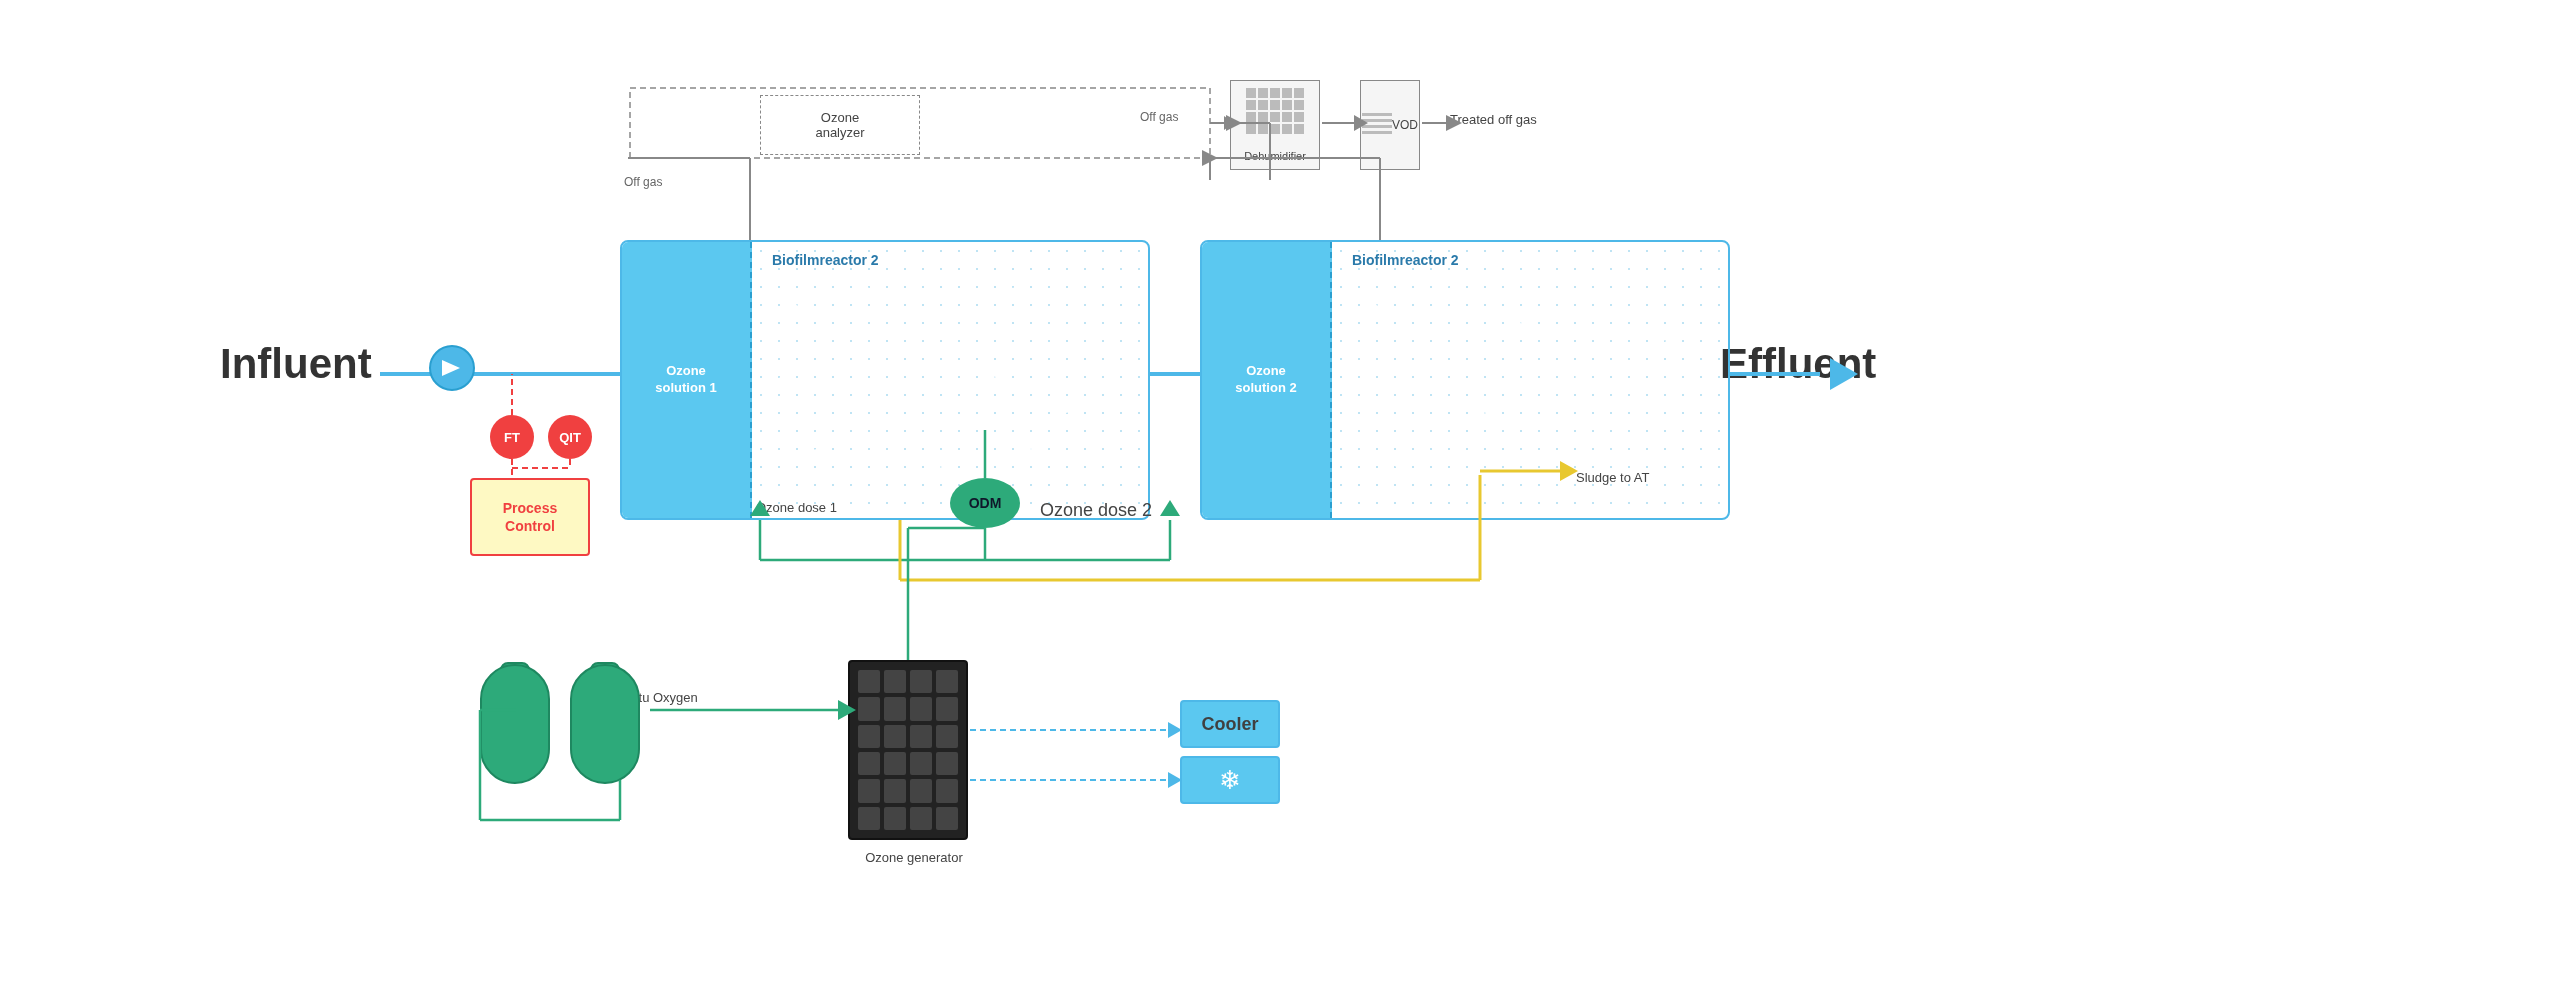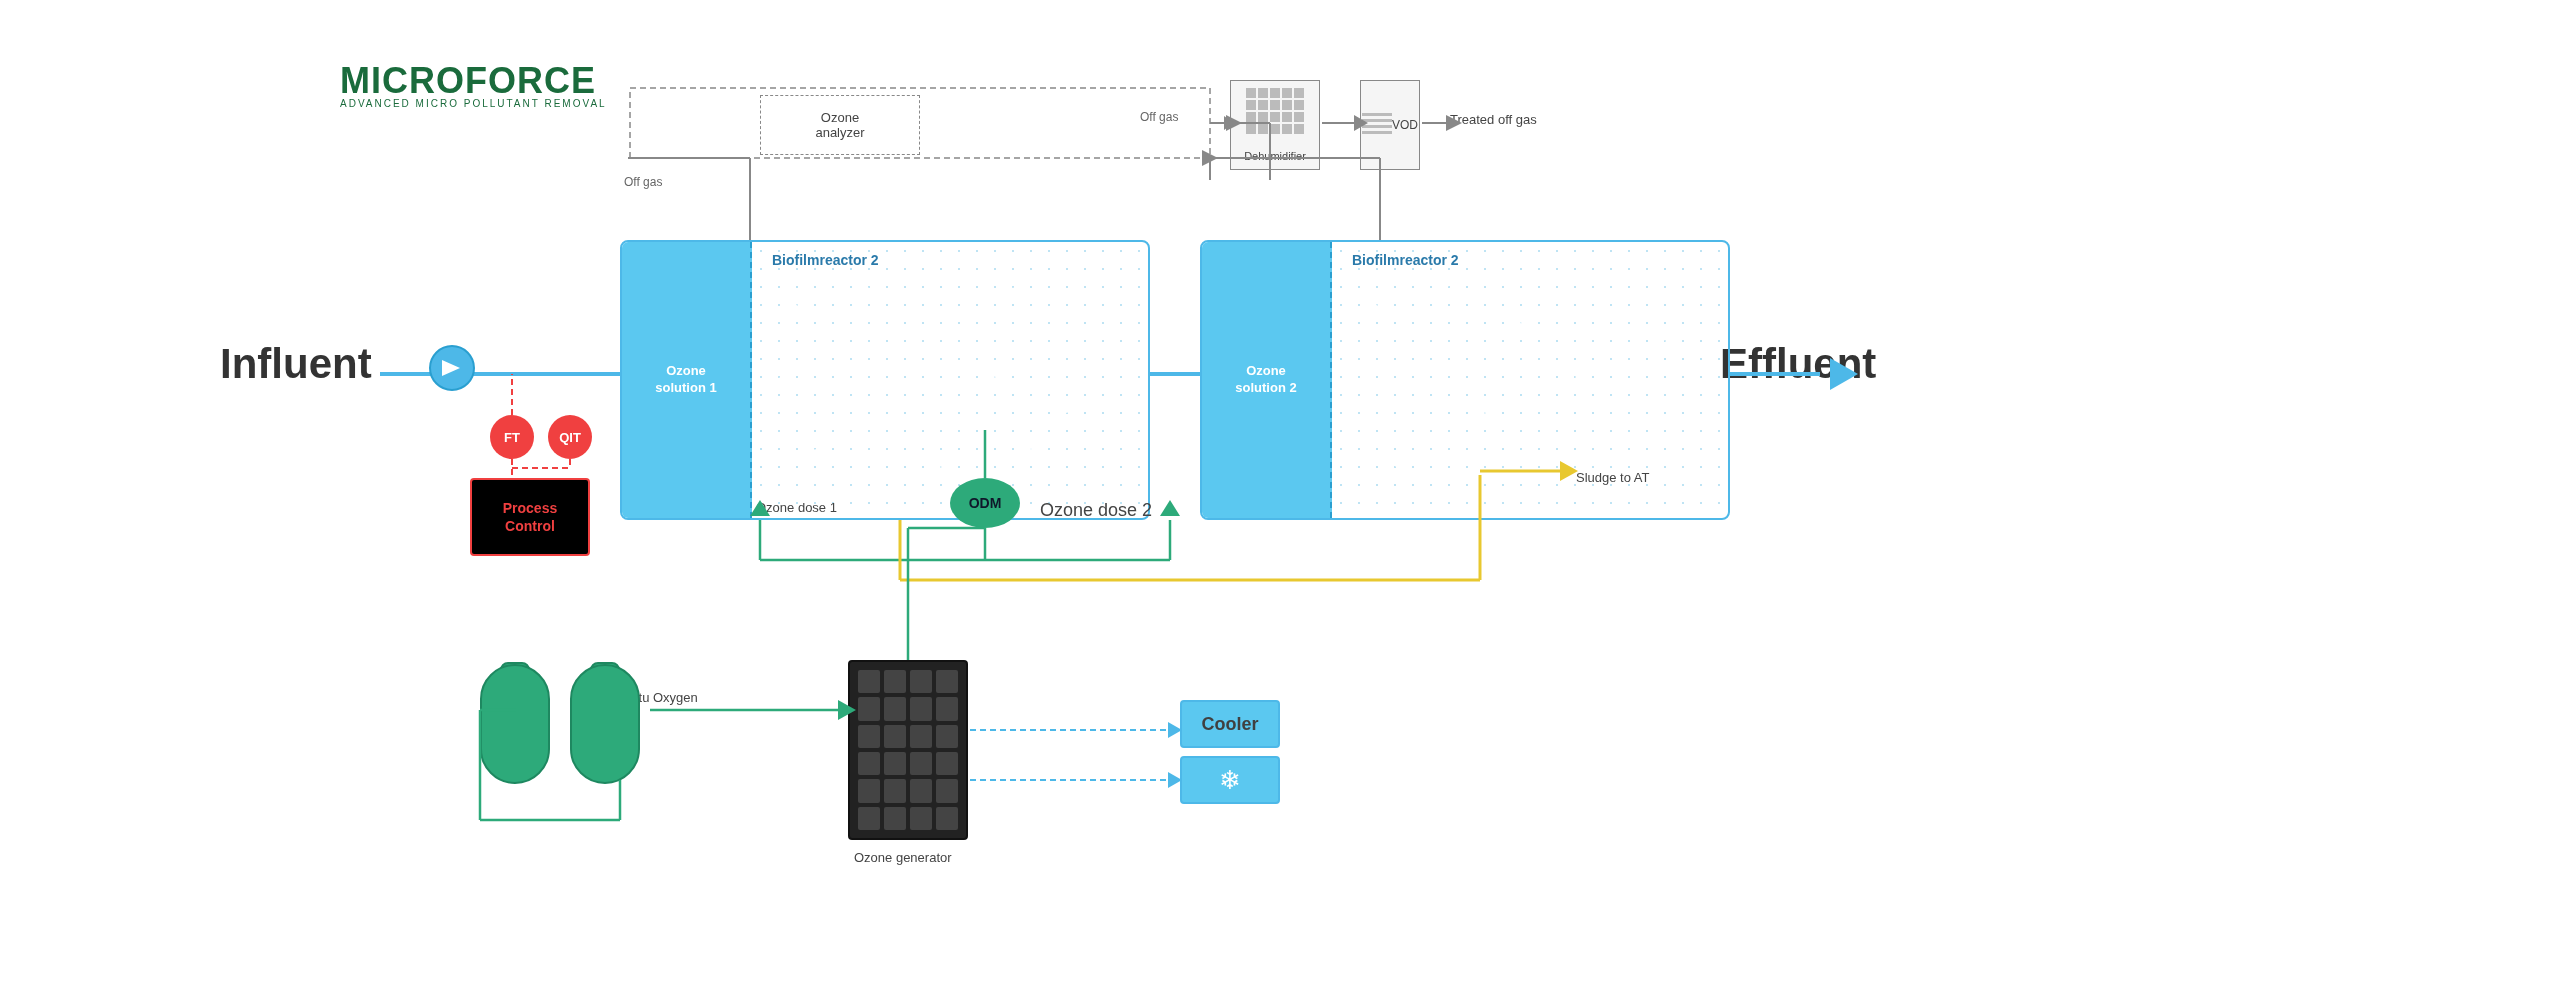--- a/index.html
+++ b/index.html
@@ -272,21 +272,21 @@
 
     
     .process-control-box {
       position: absolute;
       top: 478px;
       left: 470px;
       width: 120px;
       height: 78px;
       border: 2px solid #f04040;
       border-radius: 4px;
-      background: #000000;
+      background: #fef9c3;
       display: flex;
       align-items: center;
       justify-content: center;
     }
     .process-control-label {
       font-size: 14px;
       font-weight: bold;
       color: #f04040;
       text-align: center;
       line-height: 1.3;
@@ -347,21 +347,21 @@
       color: #444;
     }
 
     
     .ozone-gen-label {
       position: absolute;
       top: 850px;
       left: 854px;
       font-size: 13px;
       color: #444;
-      text-align: left;
+      text-align: center;
       width: 120px;
     }
 
     
     .cooler-box-1 {
       position: absolute;
       top: 700px;
       left: 1180px;
       width: 100px;
       height: 48px;
@@ -471,24 +471,20 @@
       stroke: #888;
       stroke-width: 2;
       fill: none;
     }
   </style>
 </head>
 <body>
 
 <div class="diagram-container">
 
-  <div class="logo">
-    <span class="logo-text">MICROFORCE</span>
-    <span class="logo-sub">ADVANCED MICRO POLLUTANT REMOVAL</span>
-  </div>
 
   <div class="ozone-analyzer-box">
     <span class="ozone-analyzer-label">Ozone<br>analyzer</span>
   </div>
 
   <div class="dehumidifier-box">
     <div class="dehumidifier-grid">
       <div class="dehumidifier-cell"></div>
         <div class="dehumidifier-cell"></div>
         <div class="dehumidifier-cell"></div>

